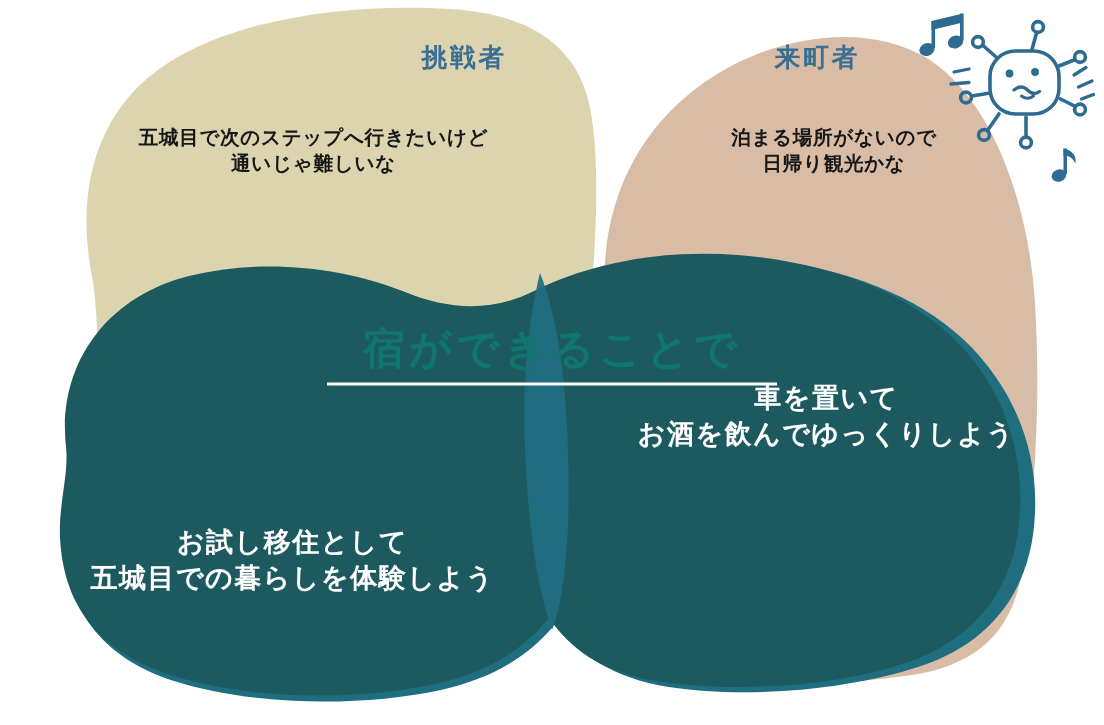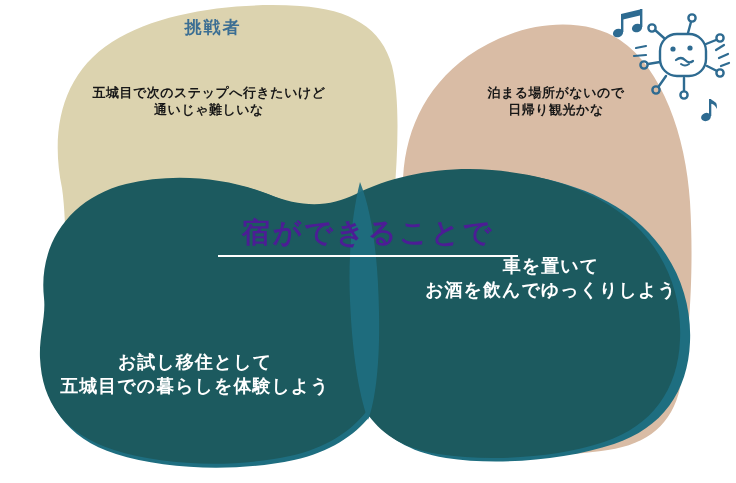--- a/index.html
+++ b/index.html
@@ -52,39 +52,39 @@
   .persona-quote {
     font-size: 13px;
     font-weight: bold;
     color: #171717;
     letter-spacing: 0.5px;
   }
   
   .headline {
     font-size: 28px;
     font-weight: bold;
-    color: #4c1d95;
+    color: #0f766e;
     letter-spacing: 3px;
   }
   .headline .rule {
     display: block;
     height: 2px;
     background: #ffffff;
     margin-top: 3px;
   }
   
   .benefit {
     font-size: 18px;
     font-weight: bold;
     color: #ffffff;
     letter-spacing: 1px;
   }
 
   
-  #persona-left-label  { left: 88px;  top: 16px;  width: 250px; }
+  #persona-left-label  { left: 88px;  top: 28px;  width: 250px; text-align: right; }
   #persona-left-quote  { left: 24px;  top: 84px;  width: 370px; }
   
   #persona-right-label { left: 420px; top: 28px;  width: 250px; }
   #persona-right-quote { left: 396px; top: 84px;  width: 320px; }
 
   
   #headline-center     { left: 218px; top: 178px; width: 300px; }
 
   
   #benefit-left-1      { left: 28px;  top: 254px; width: 340px; }
@@ -207,20 +207,21 @@
     </g>
   </svg>
 
   <div class="layer-text">
 
     <div class="txt persona-label" id="persona-left-label">挑戦者</div>
 
     <div class="txt persona-quote" id="persona-left-quote">五城目で次のステップへ行きたいけど
 通いじゃ難しいな</div>
 
+    <div class="txt persona-label" id="persona-right-label">来町者</div>
 
     <div class="txt persona-quote" id="persona-right-quote">泊まる場所がないので
 日帰り観光かな</div>
 
     <div class="txt headline" id="headline-center">
       <span>宿ができることで</span>
       <span class="rule"></span>
     </div>
 
 

